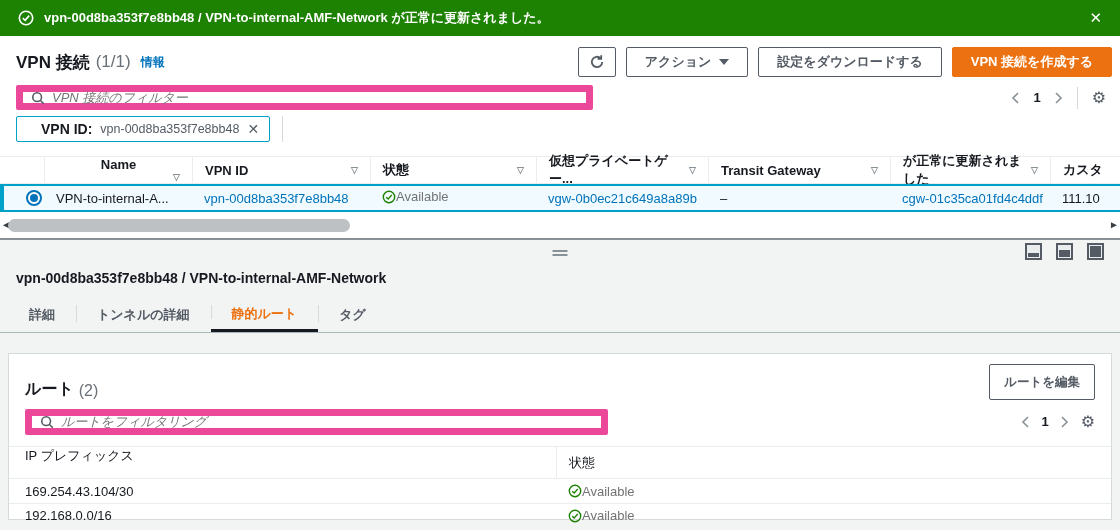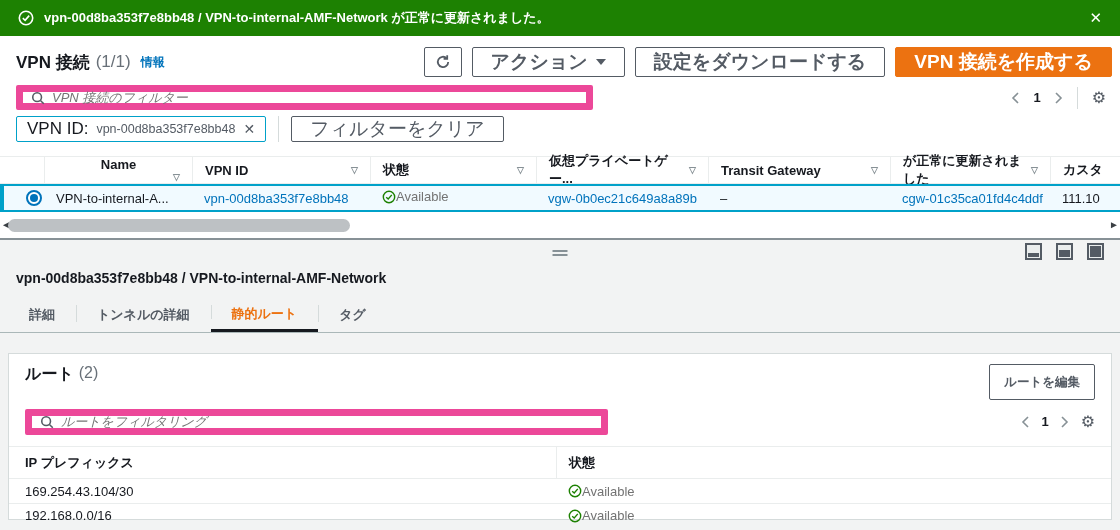--- a/index.html
+++ b/index.html
@@ -23,21 +23,21 @@
   .top-section {
     position:absolute; top:36px; left:0; width:1120px; height:202px; background:#fff;
   }
   .hdr-row { position:absolute; top:10px; left:16px; right:8px; height:32px; display:flex; align-items:center; }
   .page-title { font-size:17px; font-weight:bold; }
   .page-count { font-size:17px; color:#687078; font-weight:400; margin-left:6px; }
   .info-link { color:#0073bb; font-size:12px; font-weight:bold; margin-left:10px; cursor:pointer; }
   .hdr-buttons { margin-left:auto; display:flex; gap:10px; align-items:center; }
   .btn {
     background:#fff; border:1px solid #545b64; border-radius:2px; color:#545b64;
-    font-weight:bold; font-size:19px; height:30px; padding:0 18px;
+    font-weight:bold; font-size:13px; height:30px; padding:0 18px;
     display:inline-flex; align-items:center; gap:8px; cursor:pointer;
     font-family:"Liberation Sans",sans-serif;
   }
   .btn.icon-only { padding:0 10px; }
   .btn.primary { background:#ec7211; border-color:#ec7211; color:#fff; }
   .caret-down { width:0; height:0; border-left:5px solid transparent; border-right:5px solid transparent; border-top:6px solid #545b64; display:inline-block; }
   
   .search-box {
     position:absolute; top:49px; left:16px; width:577px; height:25px;
     border:7px solid #ec4899; border-radius:2px; background:#fff;
@@ -50,21 +50,21 @@
   .pagination { position:absolute; top:49px; right:14px; display:flex; align-items:center; gap:14px; height:25px; }
   .pg-num { font-weight:bold; font-size:13px; }
   .pg-sep { width:1px; height:22px; background:#d5dbdb; }
   .gear { color:#545b64; font-size:16px; cursor:pointer; line-height:1; }
   .chev { cursor:pointer; display:flex; align-items:center; }
   .chip-row { position:absolute; top:80px; left:16px; display:flex; align-items:center; height:26px; }
   .chip {
     border:1px solid #00a1c9; border-radius:2px; height:26px; background:#fff;
     display:flex; align-items:center; padding:0 10px; gap:8px;
   }
-  .chip .k { font-weight:normal; font-size:17px; }
+  .chip .k { font-weight:bold; font-size:14px;margin-left:14px; }
   .chip .v { color:#545b64; font-size:12.5px; }
   .chip .x { color:#545b64; cursor:pointer; font-size:14px; }
   .chip-sep { width:1px; height:26px; background:#d5dbdb; margin:0 12px; }
   
   .vpn-table { position:absolute; top:120px; left:0; width:1190px; }
   .t-hdr { display:flex; height:28px; align-items:center; border-top:1px solid #eaeded; border-bottom:1px solid #eaeded; }
   .t-hdr .cell { font-weight:bold; display:flex; align-items:center; height:100%; padding:0 12px; position:relative; }
   .t-hdr .cell + .cell { border-left:1px solid #eaeded; }
   .sort { margin-left:auto; color:#879196; font-size:9px; cursor:pointer; padding-left:8px; }
   .c0{width:44px;} .c1{width:148px;flex-direction:column;} .c2{width:178px;} .c3{width:166px;}
@@ -97,29 +97,29 @@
   .lbtn i { position:absolute; left:1px; right:1px; bottom:1px; background:#545b64; display:block; }
   .lbtn.s1 i { height:4px; } .lbtn.s2 i { height:7px; } .lbtn.s3 i { top:1px; }
   .detail-title { position:absolute; top:30px; left:16px; font-size:14px; font-weight:bold; }
   
   .tabs { position:absolute; top:58px; left:0; width:1120px; height:35px; display:flex; align-items:stretch; border-bottom:1px solid #aab7b8; padding-left:8px; }
   .tab { display:flex; align-items:center; padding:0 21px; font-weight:bold; color:#545b64; cursor:pointer; position:relative; }
   .tab + .tab::before { content:""; position:absolute; left:0; top:7px; bottom:10px; width:1px; background:#d5dbdb; }
   .tab.active { color:#ec7211; border-bottom:3px solid #16191f; }
   
   .card { position:absolute; top:113px; left:8px; width:1104px; height:167px; background:#fff; border:1px solid #d5dbdb; }
-  .card-hdr { display:flex; align-items:flex-start; padding:10px 16px 8px 16px; }
+  .card-hdr { display:flex; align-items:flex-end; padding:10px 16px 8px 16px; }
   .card-title { font-size:16px; font-weight:bold; }
   .card-count { font-size:16px; color:#687078; margin-left:5px; }
   .btn.small { height:36px; padding:0 14px; font-size:12.5px; margin-left:auto; }
   .card-filter { display:flex; align-items:center; padding:0 16px; height:27px; }
   .search-box.inner { position:static; width:583px; height:26px; }
   .card-pg { margin-left:auto; display:flex; align-items:center; gap:12px; }
   .routes-table { margin-top:11px; }
-  .r-hdr { display:flex; height:33px; align-items:center; border-top:1px solid #eaeded; border-bottom:1px solid #eaeded; font-weight:bold; }
+  .r-hdr { display:flex; height:33px; align-items:flex-start; border-top:1px solid #eaeded; border-bottom:1px solid #eaeded; font-weight:normal; }
   .rc0 { width:547px; padding:0 16px; }
   .rc1 { flex:1; padding:0 12px; border-left:1px solid #eaeded; height:100%; display:flex; align-items:center; }
   .r-row { display:flex; height:24px; align-items:center; }
   .r-row + .r-row { border-top:1px solid #eaeded; }
   .r-row .rc1 { border-left:none; }
   svg { display:block; }
 </style>
 </head>
 <body>
 
@@ -178,21 +178,20 @@
     <span class="gear">⚙</span>
   </div>
 
   <div class="chip-row">
     <div class="chip">
       <span class="k">VPN ID:</span>
       <span class="v">vpn-00d8ba353f7e8bb48</span>
       <span class="x">✕</span>
     </div>
     <span class="chip-sep"></span>
-    <button class="btn" style="font-weight:400; height:26px;">フィルターをクリア</button>
   </div>
 
   <div class="vpn-table">
     <div class="t-hdr">
       <div class="cell c0"></div>
       <div class="cell c1">
           <span>Name</span>
           <span class="sort">▽</span>
         </div>
       <div class="cell c2">

